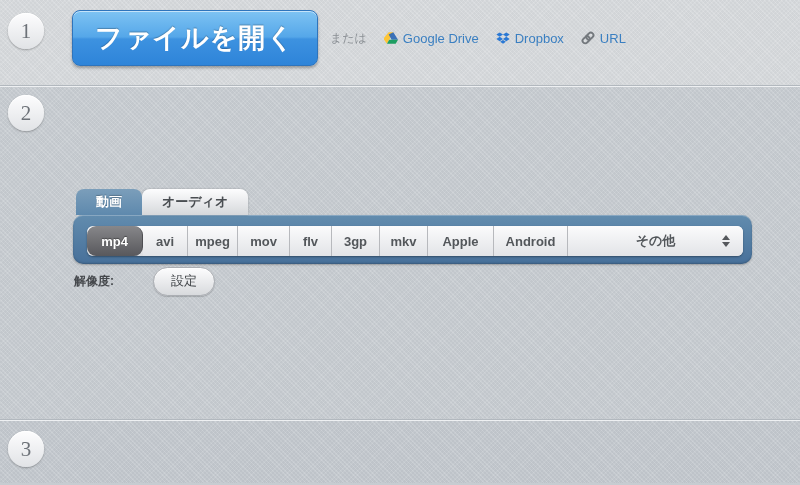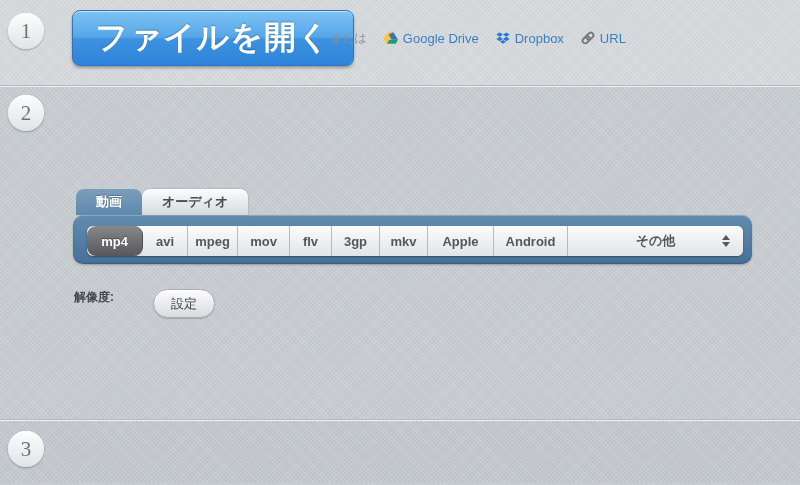--- a/index.html
+++ b/index.html
@@ -23,25 +23,25 @@
   
   .step-circle {
     position:absolute; left:8px; width:36px; height:36px; border-radius:50%;
     background:linear-gradient(#fdfdfe,#e1e3e6);
     box-shadow:0 1px 2px rgba(0,0,0,0.28), inset 0 1px 0 #ffffff;
     color:#6d7278; font-family:"Liberation Serif", serif; font-size:21px;
     display:flex; align-items:center; justify-content:center;
   }
   
   .open-btn {
-    position:absolute; left:72px; top:10px; width:282px; height:56px;
+    position:absolute; left:72px; top:10px; width:246px; height:56px;
     border:1px solid #2e74bc; border-radius:8px; cursor:pointer;
     background:linear-gradient(#7ec3f3 0%, #55a7e9 48%, #3d92e0 52%, #2e84d9 100%);
     box-shadow: inset 0 1px 0 rgba(255,255,255,0.55), 0 2px 3px rgba(0,0,0,0.3);
-    color:#ffffff; font-size:32px; font-weight:bold; letter-spacing:1px;
+    color:#ffffff; font-size:27px; font-weight:bold; letter-spacing:1px;
     text-shadow:0 -1px 1px rgba(0,0,0,0.25);
     display:flex; align-items:center; justify-content:center;
   }
   
   .alt-row { position:absolute; left:330px; top:0; height:76px; display:flex; align-items:center; gap:17px; }
   .or-text { color:#8b9095; font-size:12px; }
   .cloud-link { display:flex; align-items:center; gap:5px; color:#3a7fc1; font-size:13px; cursor:pointer; }
   .cloud-link svg { display:block; }
   
   .tabs { position:absolute; left:76px; top:103px; display:flex; align-items:center; }
@@ -83,21 +83,21 @@
     color:#ffffff; text-shadow:0 -1px 1px rgba(0,0,0,0.4);
     border-right:1px solid #4e4e52;
     border-radius:9px;
   }
   .format-seg.last { flex:1 1 auto; border-right:none; position:relative; }
   .spinner { position:absolute; right:13px; top:50%; transform:translateY(-50%);
              display:flex; flex-direction:column; gap:2px; }
   .spin-up   { width:0; height:0; border-left:4px solid transparent; border-right:4px solid transparent; border-bottom:5px solid #55585c; }
   .spin-down { width:0; height:0; border-left:4px solid transparent; border-right:4px solid transparent; border-top:5px solid #55585c; }
   
-  .res-row { position:absolute; left:74px; top:203px; height:30px; display:flex; align-items:flex-start; }
+  .res-row { position:absolute; left:74px; top:180px; height:30px; display:flex; align-items:center; }
   .res-label { font-size:12px; font-weight:bold; color:#46494d; margin-right:8px; }
   .dropdown {
     width:183px; height:29px; border:1px solid #abaeb3; border-radius:6px; cursor:pointer;
     background:linear-gradient(#fdfdfe,#d8dadd);
     box-shadow:0 1px 1px rgba(0,0,0,0.18), inset 0 1px 0 #fff;
     display:flex; align-items:center; padding:0 12px; position:relative;
     font-size:13px; color:#3f4347;
   }
   .dd-caret { position:absolute; right:12px; top:50%; transform:translateY(-50%);
               width:0; height:0; border-left:5px solid transparent; border-right:5px solid transparent; border-top:6px solid #55585c; }

